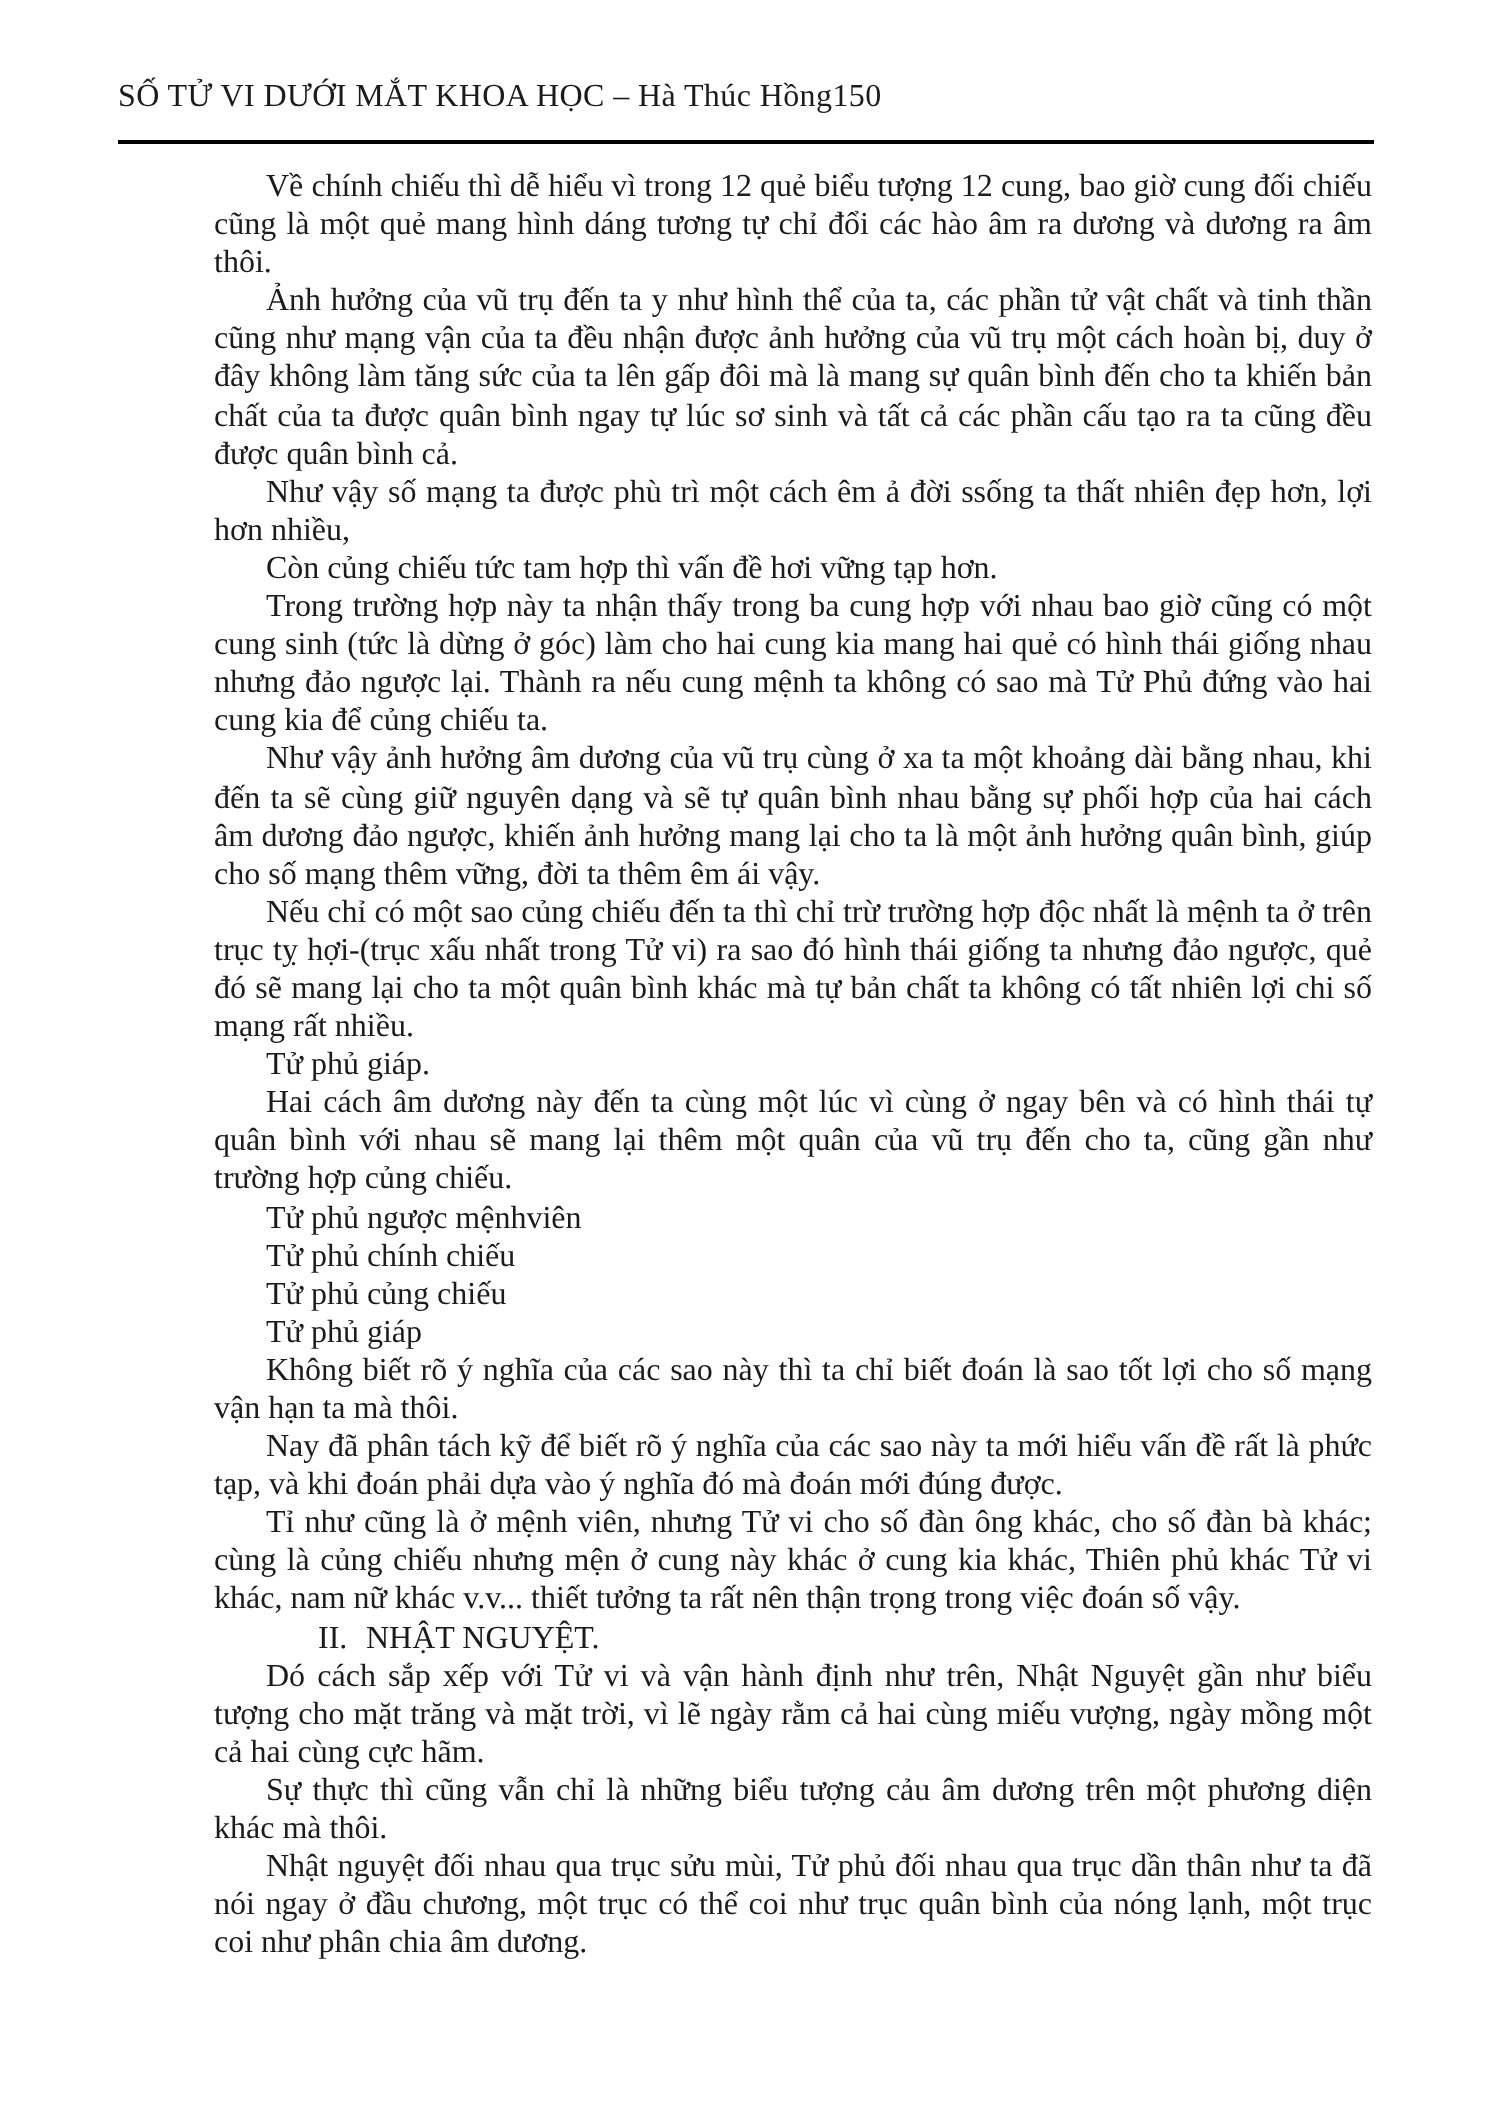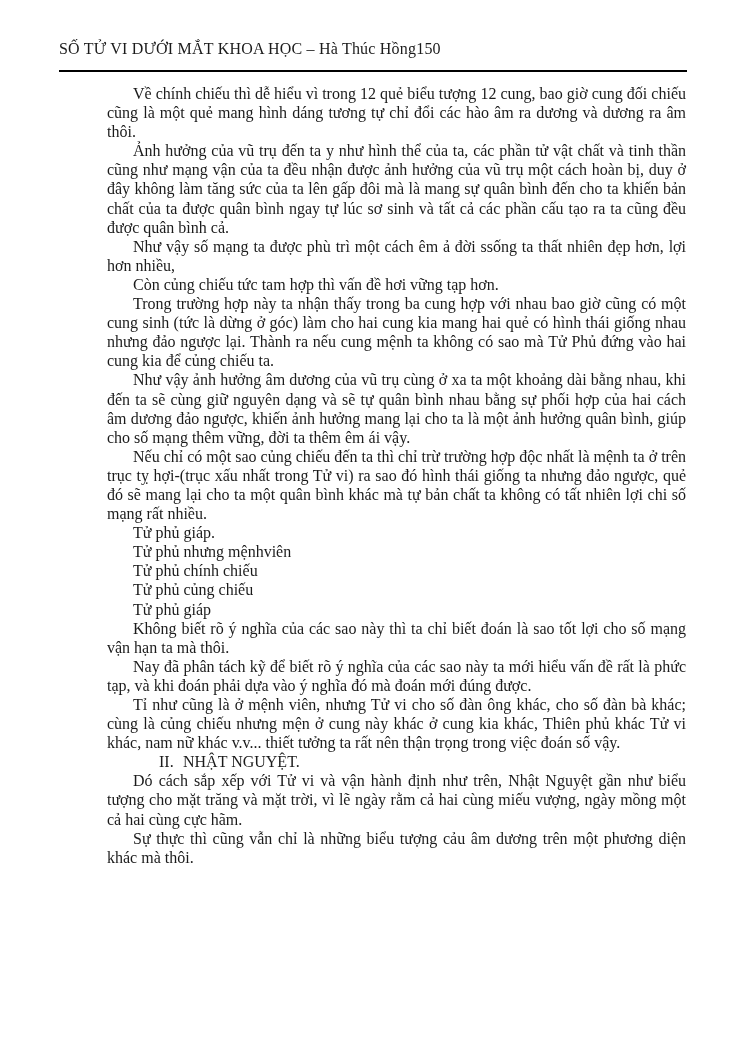--- a/index.html
+++ b/index.html
@@ -69,27 +69,29 @@
 
   <div class="content">
     <p>Về chính chiếu thì dễ hiểu vì trong 12 quẻ biểu tượng 12 cung, bao giờ cung đối chiếu cũng là một quẻ mang hình dáng tương tự chỉ đổi các hào âm ra dương và dương ra âm thôi.</p>
     <p>Ảnh hưởng của vũ trụ đến ta y như hình thể của ta, các phần tử vật chất và tinh thần cũng như mạng vận của ta đều nhận được ảnh hưởng của vũ trụ một cách hoàn bị, duy ở đây không làm tăng sức của ta lên gấp đôi mà là mang sự quân bình đến cho ta khiến bản chất của ta được quân bình ngay tự lúc sơ sinh và tất cả các phần cấu tạo ra ta cũng đều được quân bình cả.</p>
     <p>Như vậy số mạng ta được phù trì một cách êm ả đời ssống ta thất nhiên đẹp hơn, lợi hơn nhiều,</p>
     <p>Còn củng chiếu tức tam hợp thì vấn đề hơi vững tạp hơn.</p>
     <p>Trong trường hợp này ta nhận thấy trong ba cung hợp với nhau bao giờ cũng có một cung sinh (tức là dừng ở góc) làm cho hai cung kia mang hai quẻ có hình thái giống nhau nhưng đảo ngược lại. Thành ra nếu cung mệnh ta không có sao mà Tử Phủ đứng vào hai cung kia để củng chiếu ta.</p>
     <p>Như vậy ảnh hưởng âm dương của vũ trụ cùng ở xa ta một khoảng dài bằng nhau, khi đến ta sẽ cùng giữ nguyên dạng và sẽ tự quân bình nhau bằng sự phối hợp của hai cách âm dương đảo ngược, khiến ảnh hưởng mang lại cho ta là một ảnh hưởng quân bình, giúp cho số mạng thêm vững, đời ta thêm êm ái vậy.</p>
     <p>Nếu chỉ có một sao củng chiếu đến ta thì chỉ trừ trường hợp độc nhất là mệnh ta ở trên trục tỵ hợi-(trục xấu nhất trong Tử vi) ra sao đó hình thái giống ta nhưng đảo ngược, quẻ đó sẽ mang lại cho ta một quân bình khác mà tự bản chất ta không có tất nhiên lợi chi số mạng rất nhiều.</p>
     <p>Tử phủ giáp.</p>
-    <p>Tử phủ nhưng mệnhviên</p>
+    <p>Hai cách âm dương này đến ta cùng một lúc vì cùng ở ngay bên và có hình thái tự quân bình với nhau sẽ mang lại thêm một quân của vũ trụ đến cho ta, cũng gần như trường hợp củng chiếu.</p>
+    <p>Tử phủ ngược mệnhviên</p>
     <p>Tử phủ chính chiếu</p>
     <p>Tử phủ củng chiếu</p>
     <p>Tử phủ giáp</p>
     <p>Không biết rõ ý nghĩa của các sao này thì ta chỉ biết đoán là sao tốt lợi cho số mạng vận hạn ta mà thôi.</p>
     <p>Nay đã phân tách kỹ để biết rõ ý nghĩa của các sao này ta mới hiểu vấn đề rất là phức tạp, và khi đoán phải dựa vào ý nghĩa đó mà đoán mới đúng được.</p>
     <p>Tỉ như cũng là ở mệnh viên, nhưng Tử vi cho số đàn ông khác, cho số đàn bà khác; cùng là củng chiếu nhưng mện ở cung này khác ở cung kia khác, Thiên phủ khác Tử vi khác, nam nữ khác v.v... thiết tưởng ta rất nên thận trọng trong việc đoán số vậy.</p>
 
     <p class="section-heading"><span class="sec-num">II.</span><span>NHẬT NGUYỆT.</span></p>
 
     <p>Dó cách sắp xếp với Tử vi và vận hành định như trên, Nhật Nguyệt gần như biểu tượng cho mặt trăng và mặt trời, vì lẽ ngày rằm cả hai cùng miếu vượng, ngày mồng một cả hai cùng cực hãm.</p>
     <p>Sự thực thì cũng vẫn chỉ là những biểu tượng cảu âm dương trên một phương diện khác mà thôi.</p>
+    <p>Nhật nguyệt đối nhau qua trục sửu mùi, Tử phủ đối nhau qua trục dần thân như ta đã nói ngay ở đầu chương, một trục có thể coi như trục quân bình của nóng lạnh, một trục coi như phân chia âm dương.</p>
   </div>
 
 </div>
 
 </body></html>

